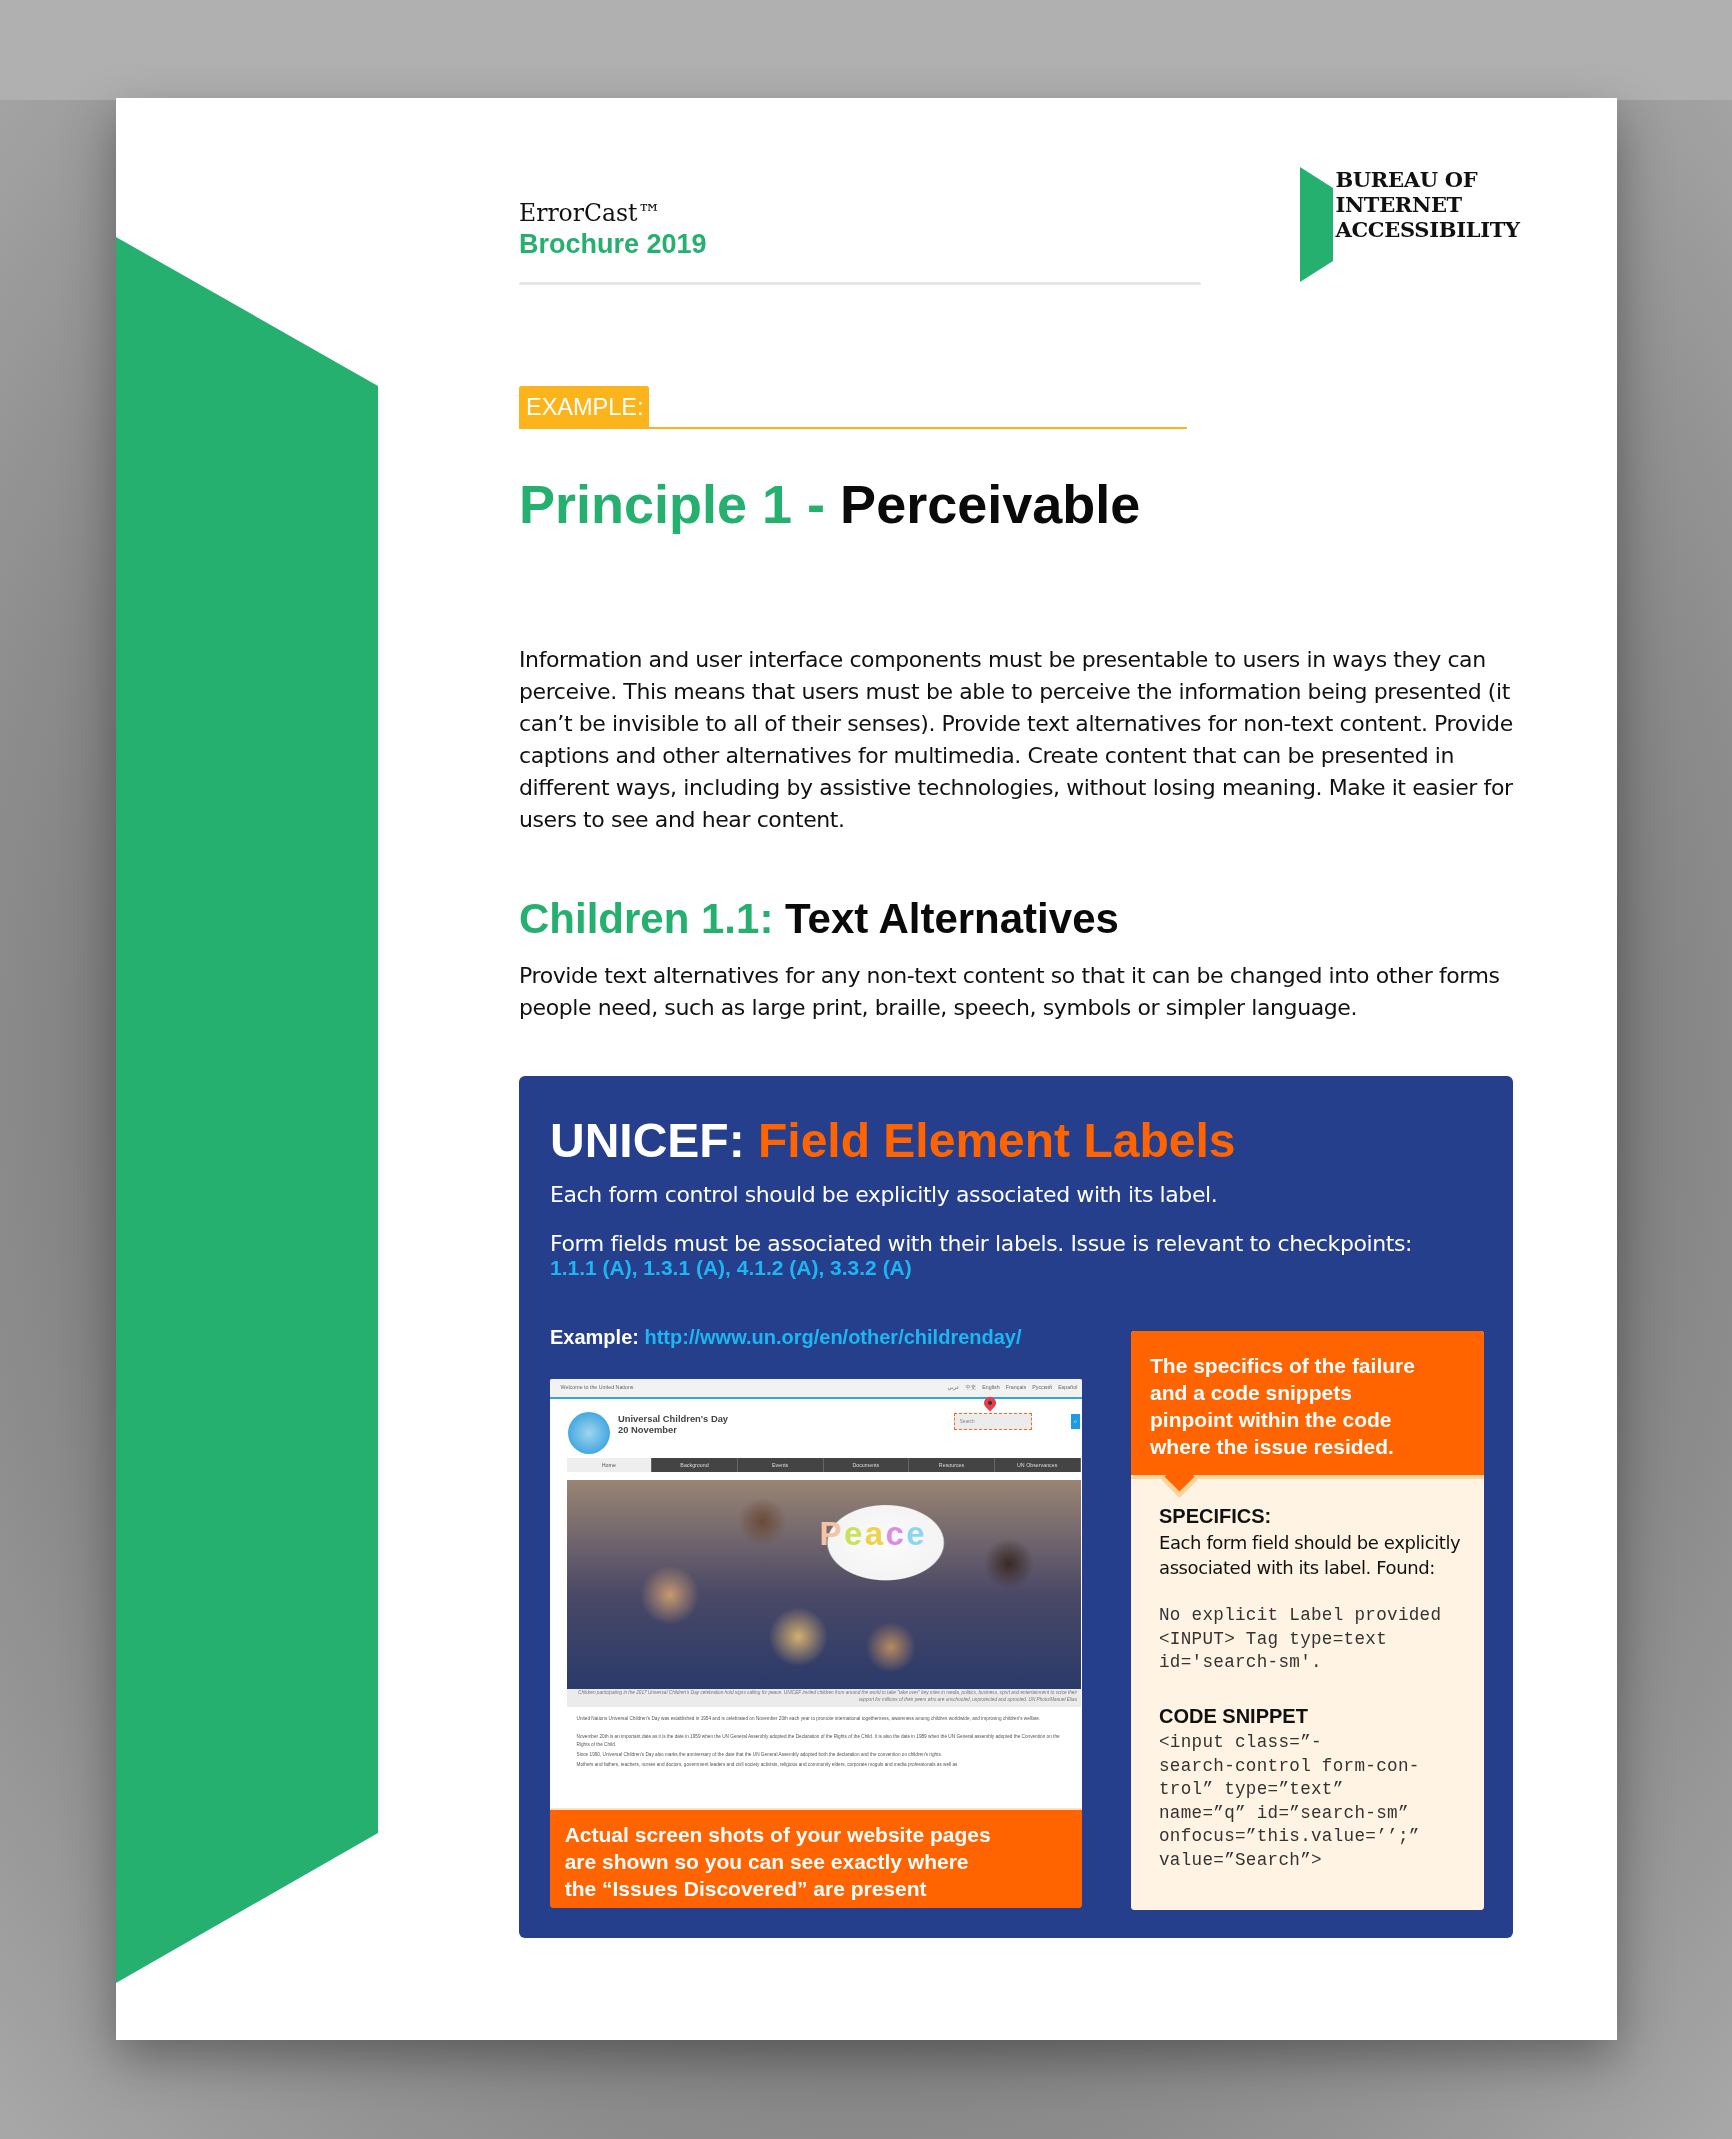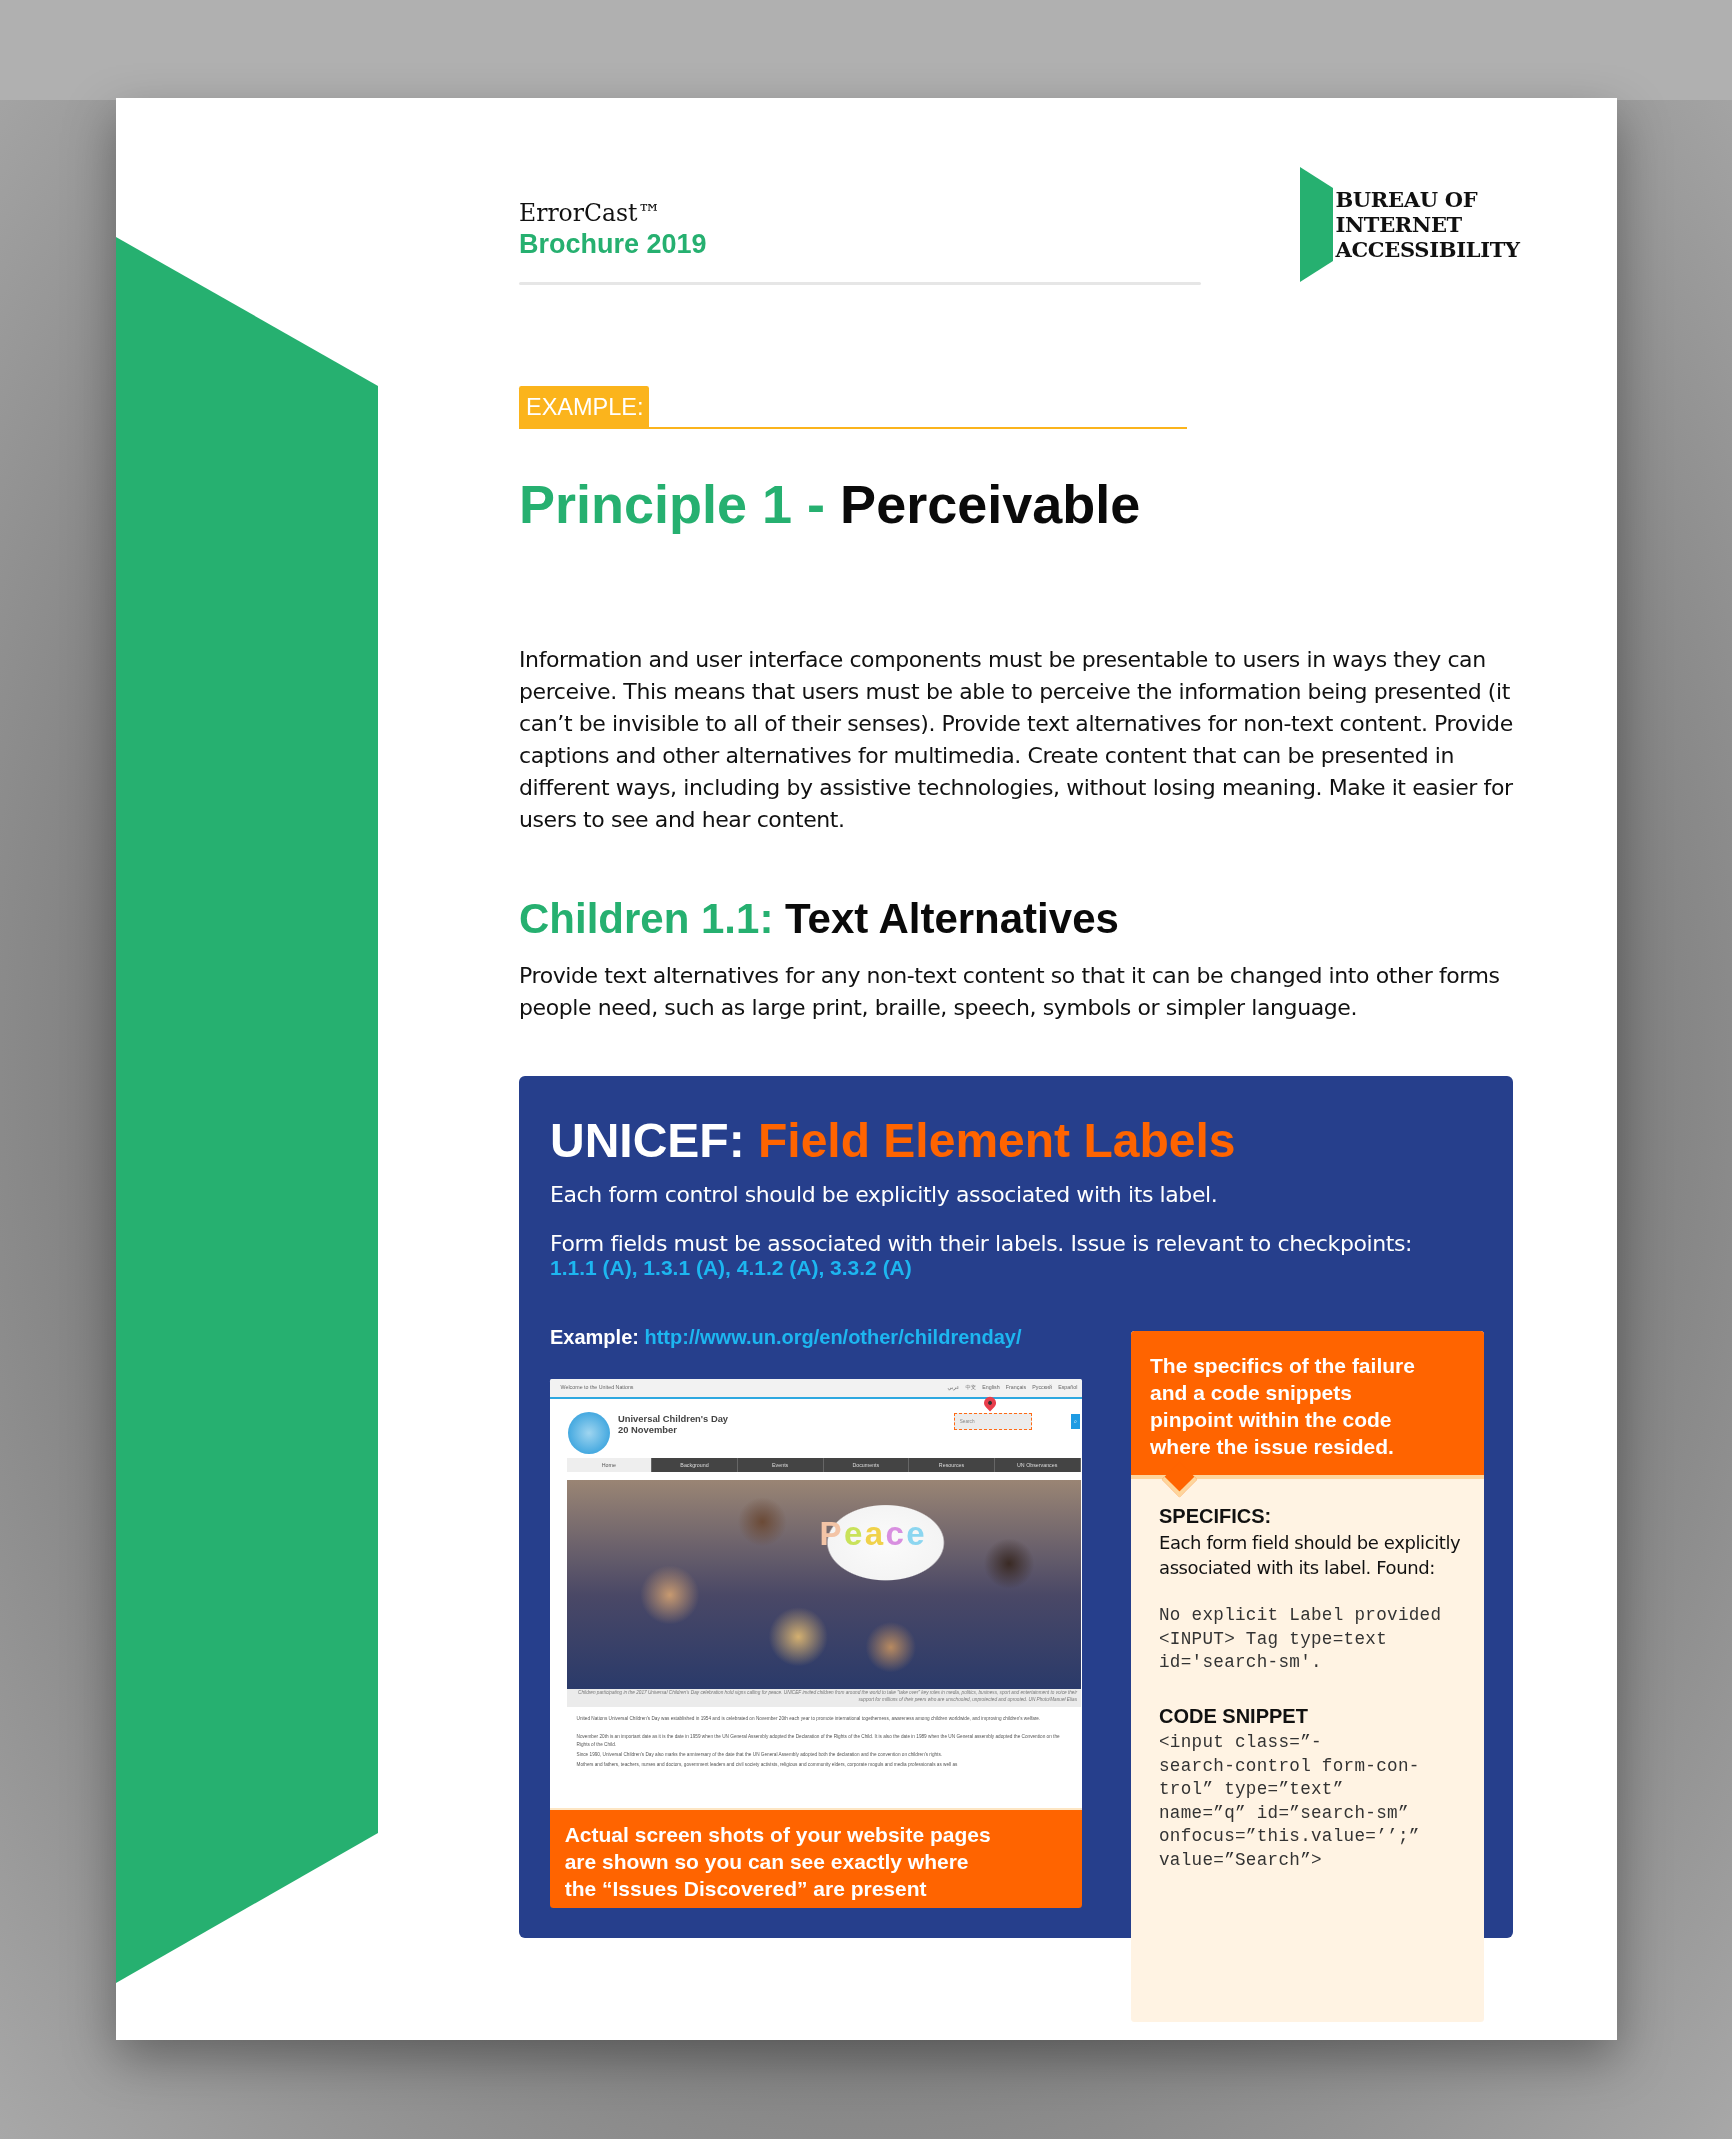--- a/index.html
+++ b/index.html
@@ -17,21 +17,21 @@
   }
   .green-band {
     position: absolute; left: 0; top: 0; width: 262px; height: 1942px;
     background: #26b070;
     clip-path: polygon(0 139px, 262px 288px, 262px 1735px, 0 1885px);
   }
   .header-left { position: absolute; left: 403px; top: 100px; }
   .brand-line1 { font-family: "DejaVu Serif", serif; font-size: 23.5px; color: #111; line-height: 31px; }
   .brand-line2 { font-family: "Liberation Sans", sans-serif; font-weight: bold; font-size: 27px; color: #26b070; line-height: 31px; }
   .header-rule { position: absolute; left: 403px; top: 184px; width: 682px; height: 2.9px; background: #e6e6e6; border-radius: 1.8px; }
-  .logo { position: absolute; left: 1184px; top: 69px; display: flex; align-items: center; }
+  .logo { position: absolute; left: 1184px; top: 69px; display: flex; align-items: flex-start; }
   .logo-shape { width: 33px; height: 115px; background: #26b070; clip-path: polygon(0 0, 33px 21px, 33px 94px, 0 115px); }
   .logo-text { font-family: "DejaVu Serif", serif; font-weight: bold; font-size: 21px; line-height: 25px; color: #111; margin-left: 2.4px; letter-spacing: -0.3px; }
   .example-wrap { position: absolute; left: 403px; top: 288px; width: 668px; height: 41px; border-bottom: 2.4px solid #fbb41c; }
   .example-tag { display: inline-block; background: #fbb41c; color: #fff; font-family: "Liberation Sans", sans-serif; font-size: 23.5px; padding: 7px 5.9px 5.9px 7px; border-radius: 2.4px 2.4px 0 0; height: 28px; line-height: 28px; }
   .principle-title { position: absolute; left: 403px; top: 374px; font-family: Liberation Sans, sans-serif; font-weight: bold; font-size: 54px; line-height: 65px; }
   .green { color: #26b070; }
   .black { color: #0a0a0a; }
   .body-text { position: absolute; left: 403px; font-family: "DejaVu Sans", sans-serif; font-size: 22px; line-height: 32px; color: #111; width: 1000px; letter-spacing: -0.4px; }
   .principle-body { top: 546px; }
   .guideline-title { position: absolute; left: 403px; top: 794px; font-family: "Liberation Sans", sans-serif; font-weight: bold; font-size: 42px; line-height: 53px; }
@@ -71,21 +71,21 @@
       linear-gradient(180deg, #9a8574 0%, #4a4866 55%, #2a3a6a 100%);
   }
   .shot-peace { position: absolute; left: 253px; top: 35px; font-family: "Liberation Sans", sans-serif; font-weight: bold; font-size: 33px; letter-spacing: 2.4px; }
   .shot-peace span:nth-child(1){ color:#f3c4a6; } .shot-peace span:nth-child(2){ color:#c9e25a; }
   .shot-peace span:nth-child(3){ color:#f0d24a; } .shot-peace span:nth-child(4){ color:#d88fe0; }
   .shot-peace span:nth-child(5){ color:#8cd6f0; }
   .shot-caption { position: absolute; left: 16.5px; top: 310px; width: 514px; height: 17.6px; background: #ebebeb; font-family: "Liberation Sans", sans-serif; font-style: italic; font-size: 4.7px; color: #777; text-align: right; padding: 1.2px 3.5px; box-sizing: border-box; line-height: 6.5px; }
   .shot-para { position: absolute; left: 26.5px; width: 494px; font-family: "Liberation Sans", sans-serif; font-size: 4.7px; color: #555; line-height: 7.6px; }
   .callout-left { position: absolute; left: 31px; top: 732px; width: 532px; height: 100px; background: #ff6400; border-radius: 0 0 3.5px 3.5px; border-top: 2.9px solid #fde6c4; box-sizing: border-box; }
   .callout-left-text { position: absolute; left: 14.7px; top: 10.6px; font-family: "Liberation Sans", sans-serif; font-weight: bold; font-size: 21px; line-height: 27px; color: #fff; }
-  .right-panel { position: absolute; left: 612px; top: 255px; width: 353px; height: 691px; background: #fff3e3; border-radius: 3.5px; overflow: hidden; }
+  .right-panel { position: absolute; left: 612px; top: 255px; width: 353px; height: 579px; background: #fff3e3; border-radius: 3.5px; overflow: hidden; }
   .right-head { position: absolute; left: 0; top: 0; width: 100%; height: 148px; background: #ff6400; border-bottom: 4.7px solid #fed59c; box-sizing: border-box; }
   .right-head-text { position: absolute; left: 19px; top: 21px; font-family: "Liberation Sans", sans-serif; font-weight: bold; font-size: 21px; line-height: 27px; color: #fff; }
   .right-notch { position: absolute; left: 36px; top: 136px; width: 21px; height: 21px; background: #ff6400; transform: rotate(45deg); border-right: 4.7px solid #fed59c; border-bottom: 4.7px solid #fed59c; }
   .spec-h { position: absolute; left: 28px; font-family: "Liberation Sans", sans-serif; font-weight: bold; font-size: 20px; color: #111; }
   .spec-text { position: absolute; left: 28px; font-family: "DejaVu Sans", sans-serif; font-size: 18px; line-height: 25px; color: #111; width: 312px; letter-spacing: -0.4px; }
   .mono { position: absolute; left: 28px; font-family: "Liberation Mono", monospace; font-size: 17.6px; line-height: 23.5px; color: #333; white-space: pre; letter-spacing: 0.3px; }
 </style>
 </head>
 <body>
 

